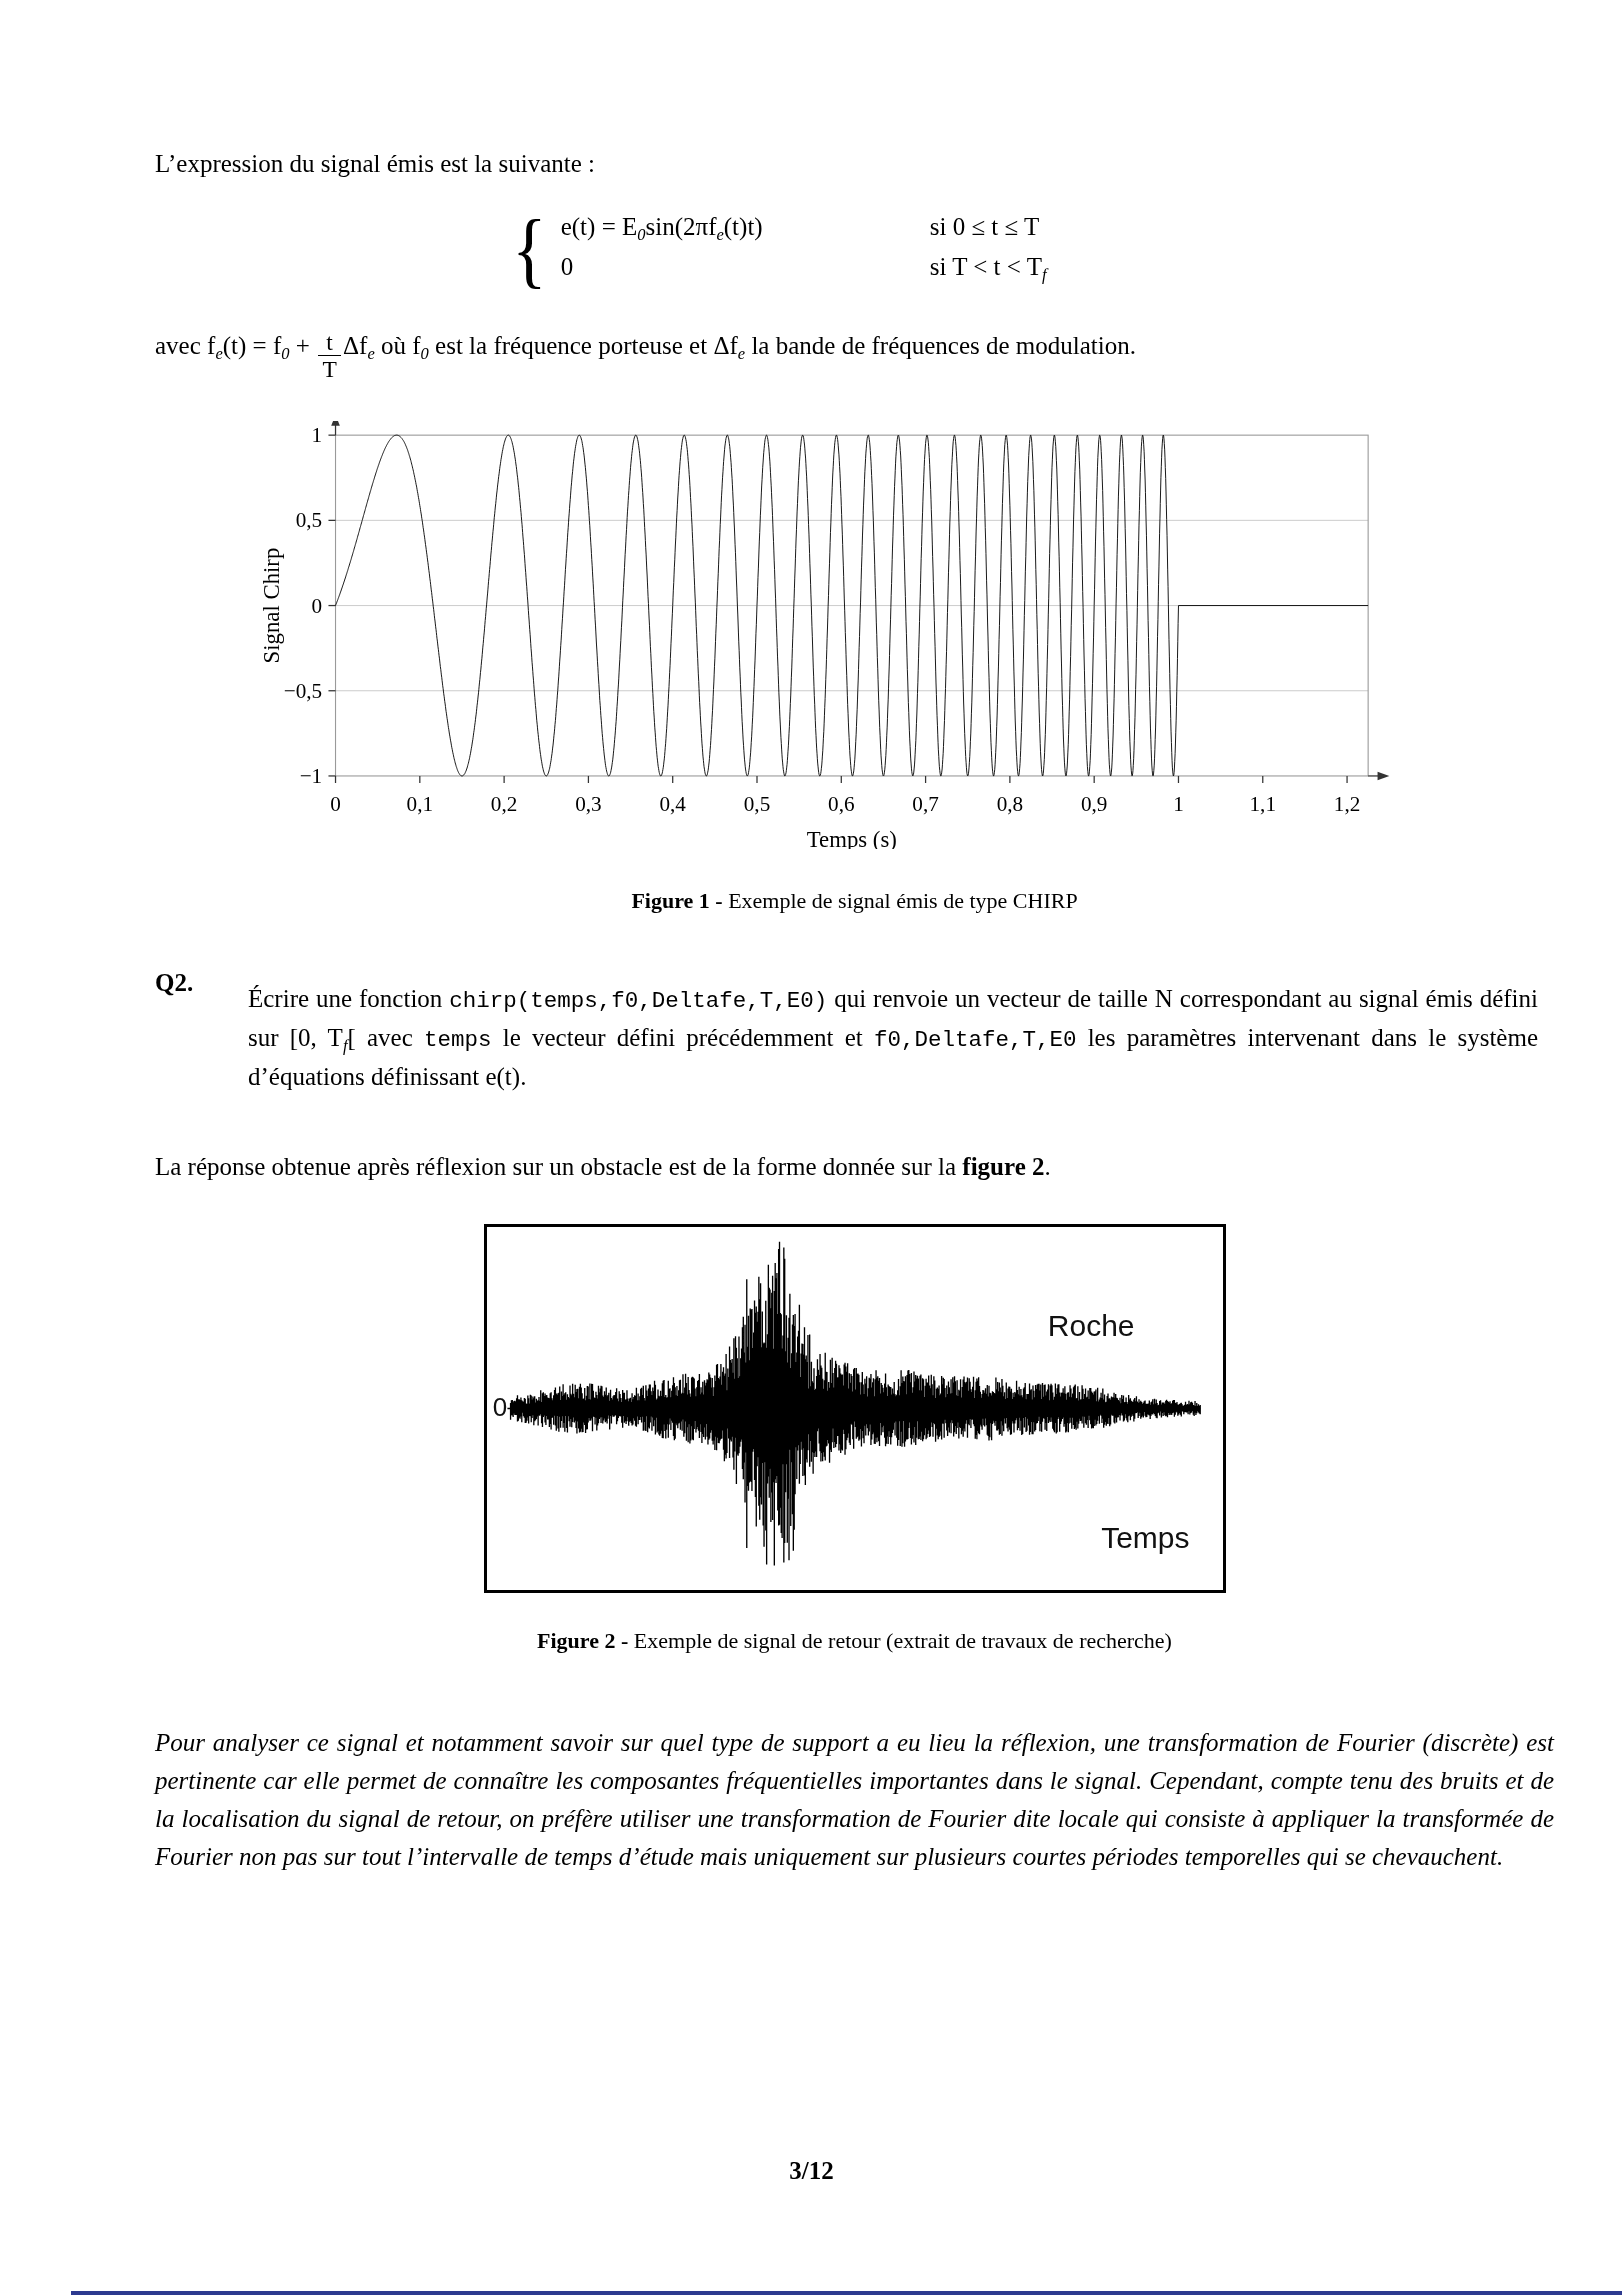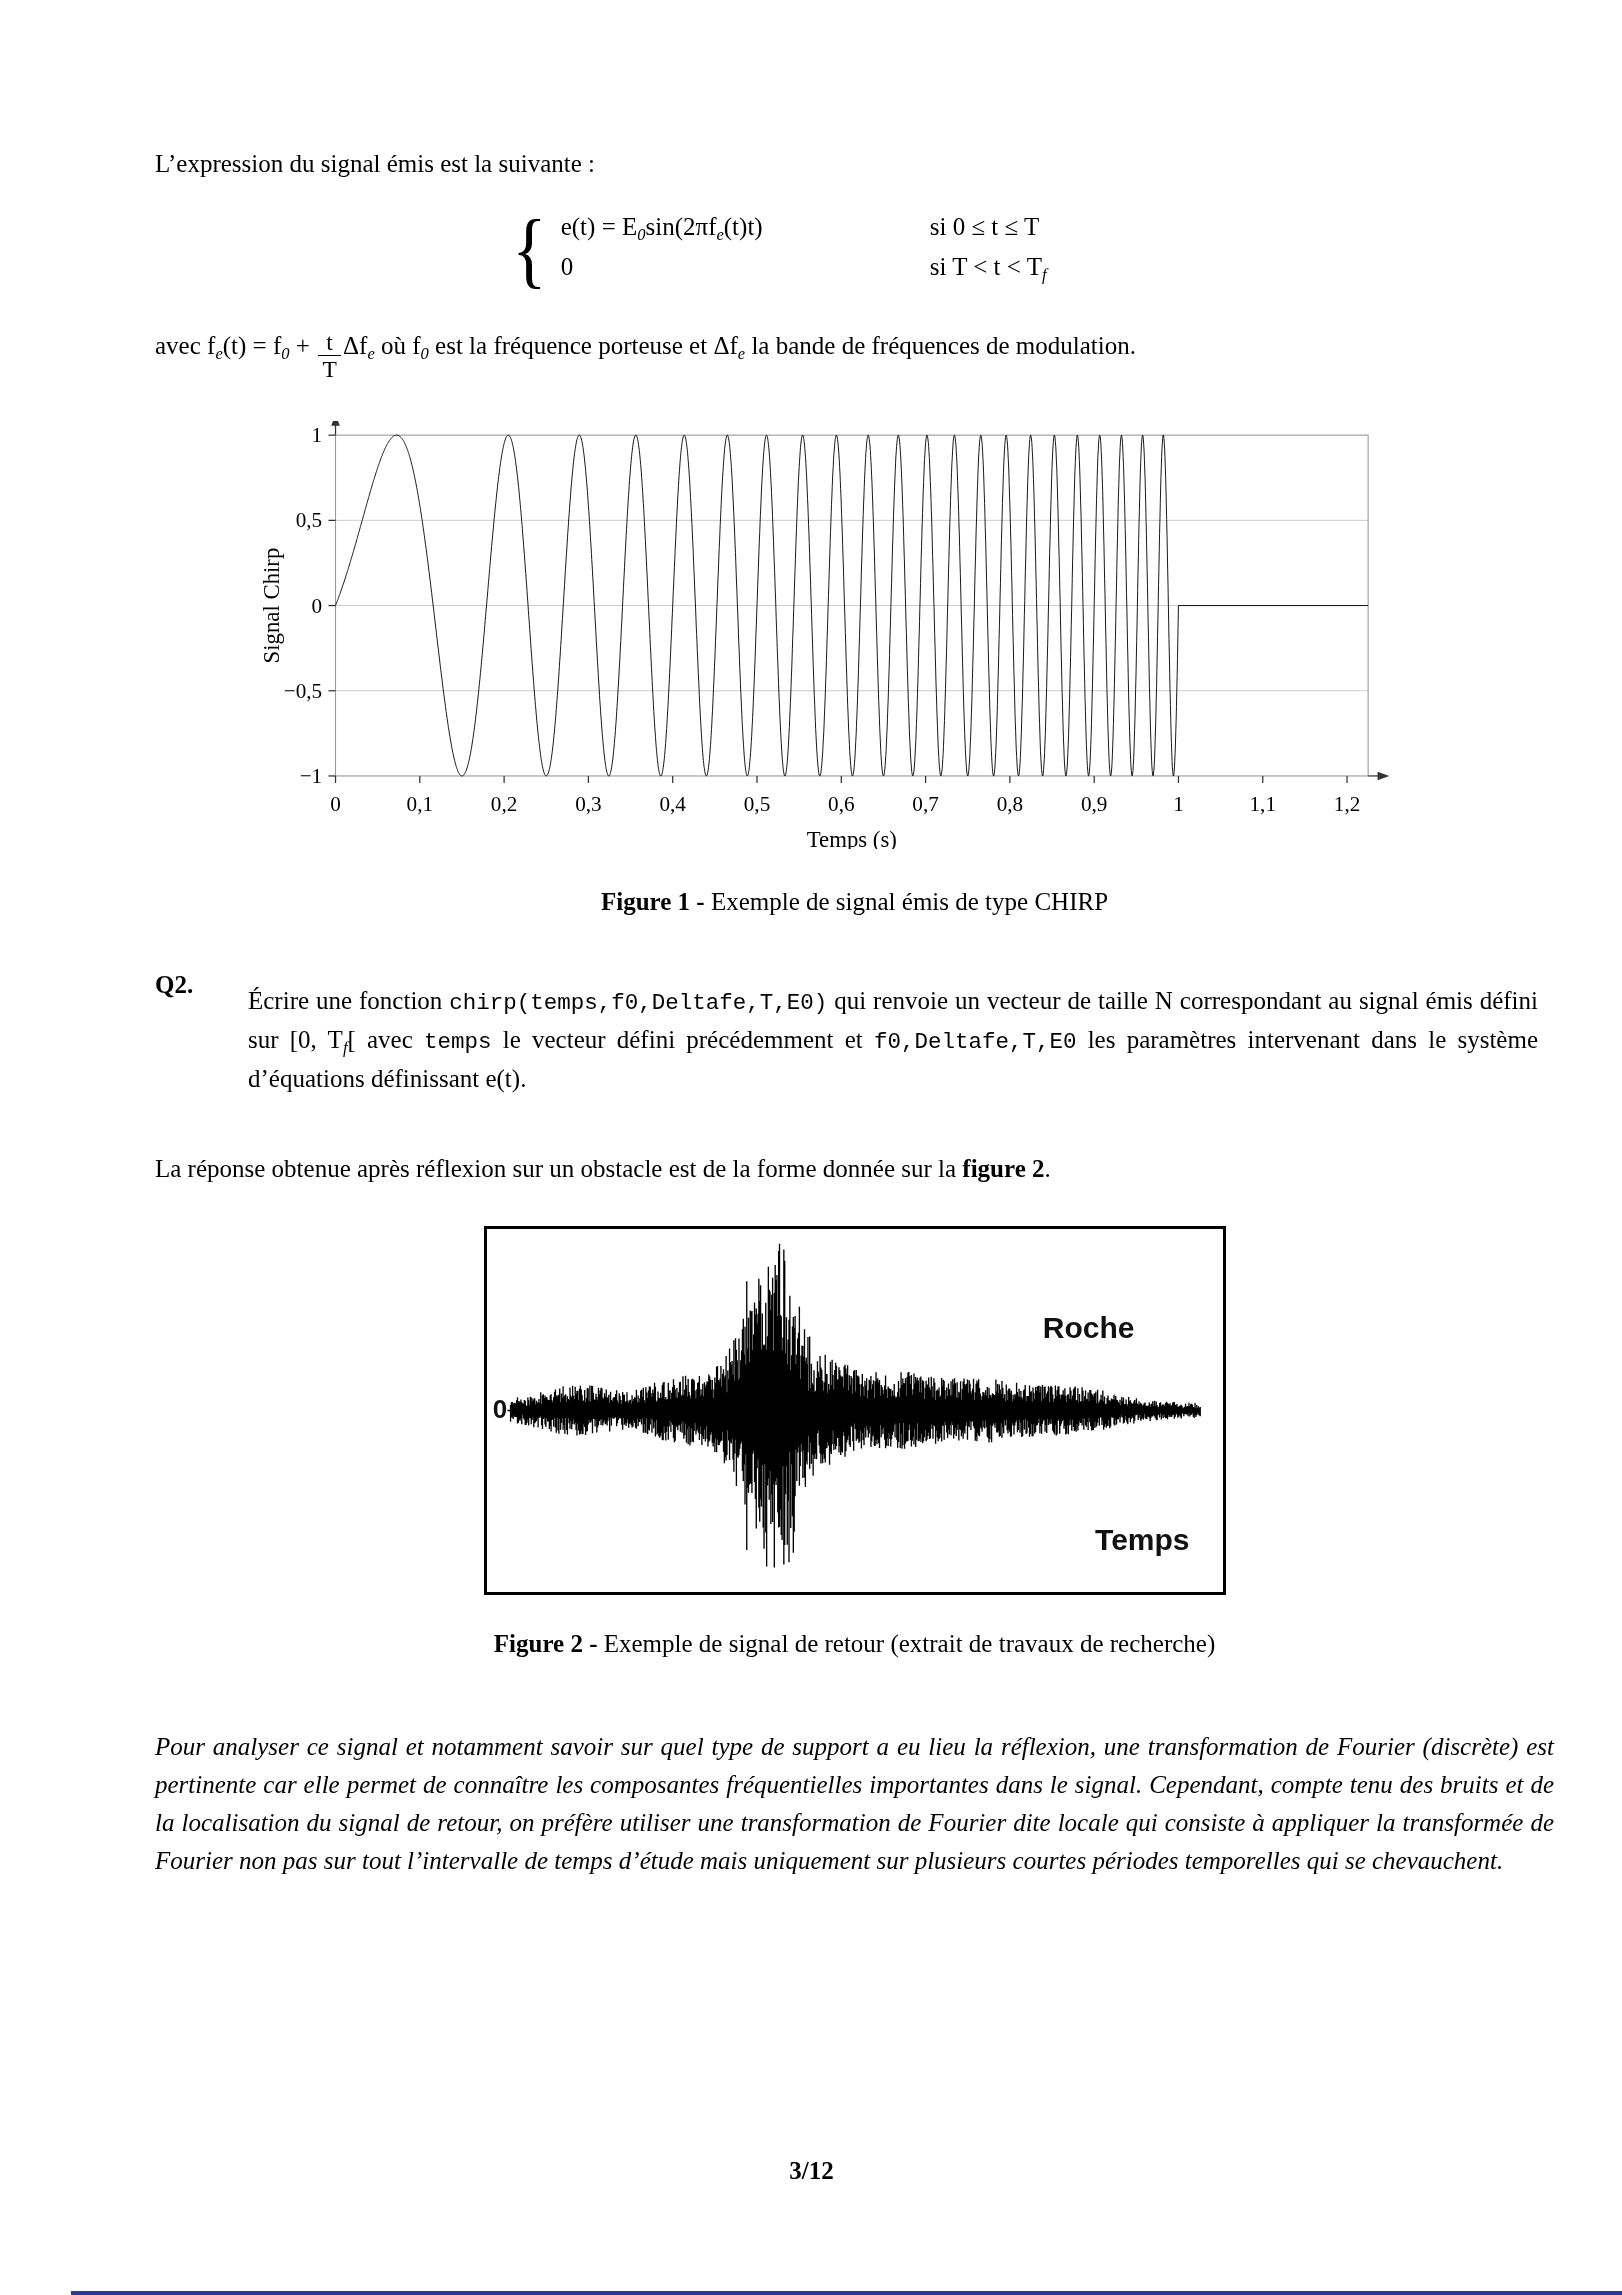--- a/index.html
+++ b/index.html
@@ -20,31 +20,31 @@
   .eq-math{width:369px;}
 
   .avec-line{margin-top:35px;}
   .frac{display:inline-block;text-align:center;vertical-align:-1.0em;margin:0 2.4px;line-height:1.12;font-size:94%;}
   .frac .fnum{display:block;padding:0 3.9px;}
   .frac .fden{display:block;border-top:1.6px solid #000;padding:0 3.9px;}
 
   .chart-wrap{margin:39px 0 0 102px;width:1225px;}
   svg text{font-family:"Liberation Serif",serif;fill:#000;}
 
-  .fig-caption{text-align:center;font-size:25px;margin:35px 0 0 0;}
+  .fig-caption{text-align:center;font-size:22px;margin:35px 0 0 0;}
 
   .q2-row{display:flex;margin-top:50px;}
   .q2-label{font-weight:bold;font-size:25px;width:77px;flex:none;line-height:1.52;}
   .q2-text{flex:1;margin:16px;font-size:25px;line-height:1.52;text-align:justify;}
 
   .resp{margin-top:36px;}
 
   .fig2-box{width:742px;height:369px;border:3.1px solid #000;margin:38px auto 0;position:relative;background:#fff;box-sizing:border-box;}
   .fig2-box svg{position:absolute;left:0;top:0;width:100%;height:100%;}
-  .fig2-label{position:absolute;font-family:"Liberation Sans",sans-serif;font-weight:bold;color:#111;}
+  .fig2-label{position:absolute;font-family:"Liberation Sans",sans-serif;font-weight:normal;color:#111;}
   .fig2-roche{top:82px;right:88px;font-size:30px;}
   .fig2-temps{bottom:35px;right:33px;font-size:30px;}
   .fig2-zero{left:6.3px;top:50%;transform:translateY(-52%);font-size:26px;}
 
   .final-para{margin-top:70px;font-style:italic;}
 
   .page-number{position:absolute;bottom:110px;left:0;width:100%;text-align:center;font-weight:bold;font-size:25px;}
   .bottom-bar{position:absolute;left:71px;right:0;bottom:0;height:3.9px;background:#2d3a8f;}
 </style>
 </head>

